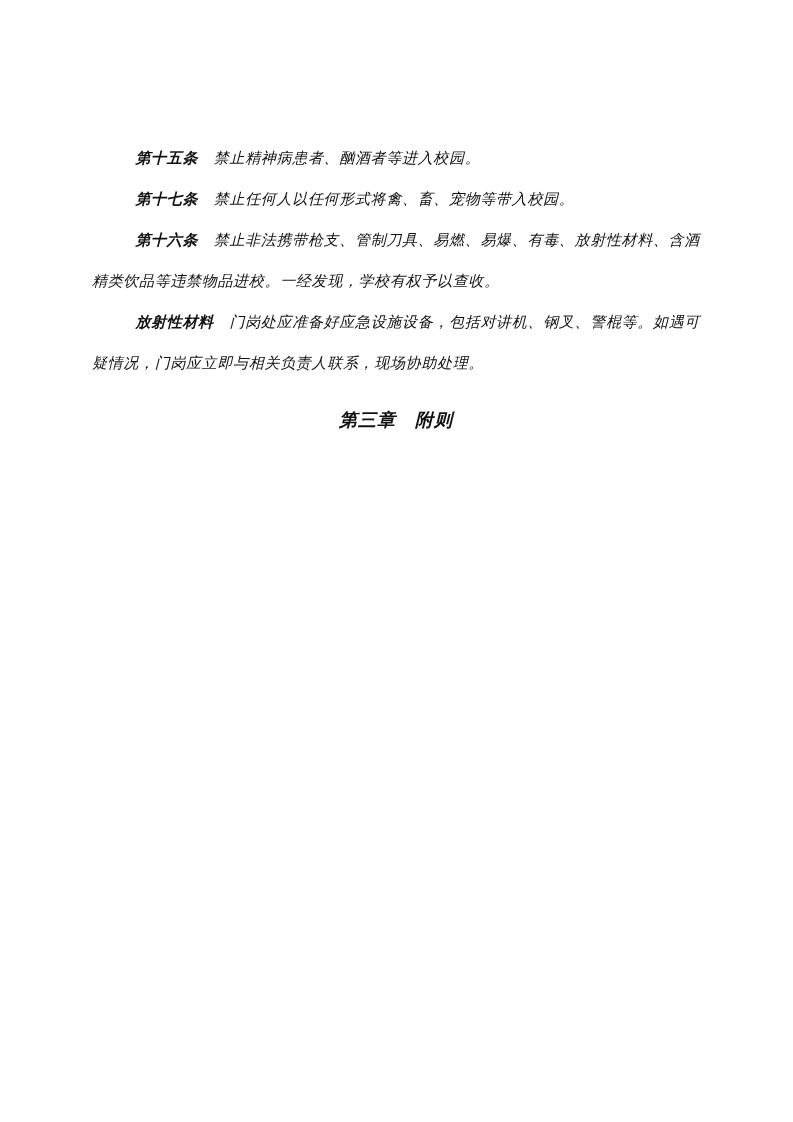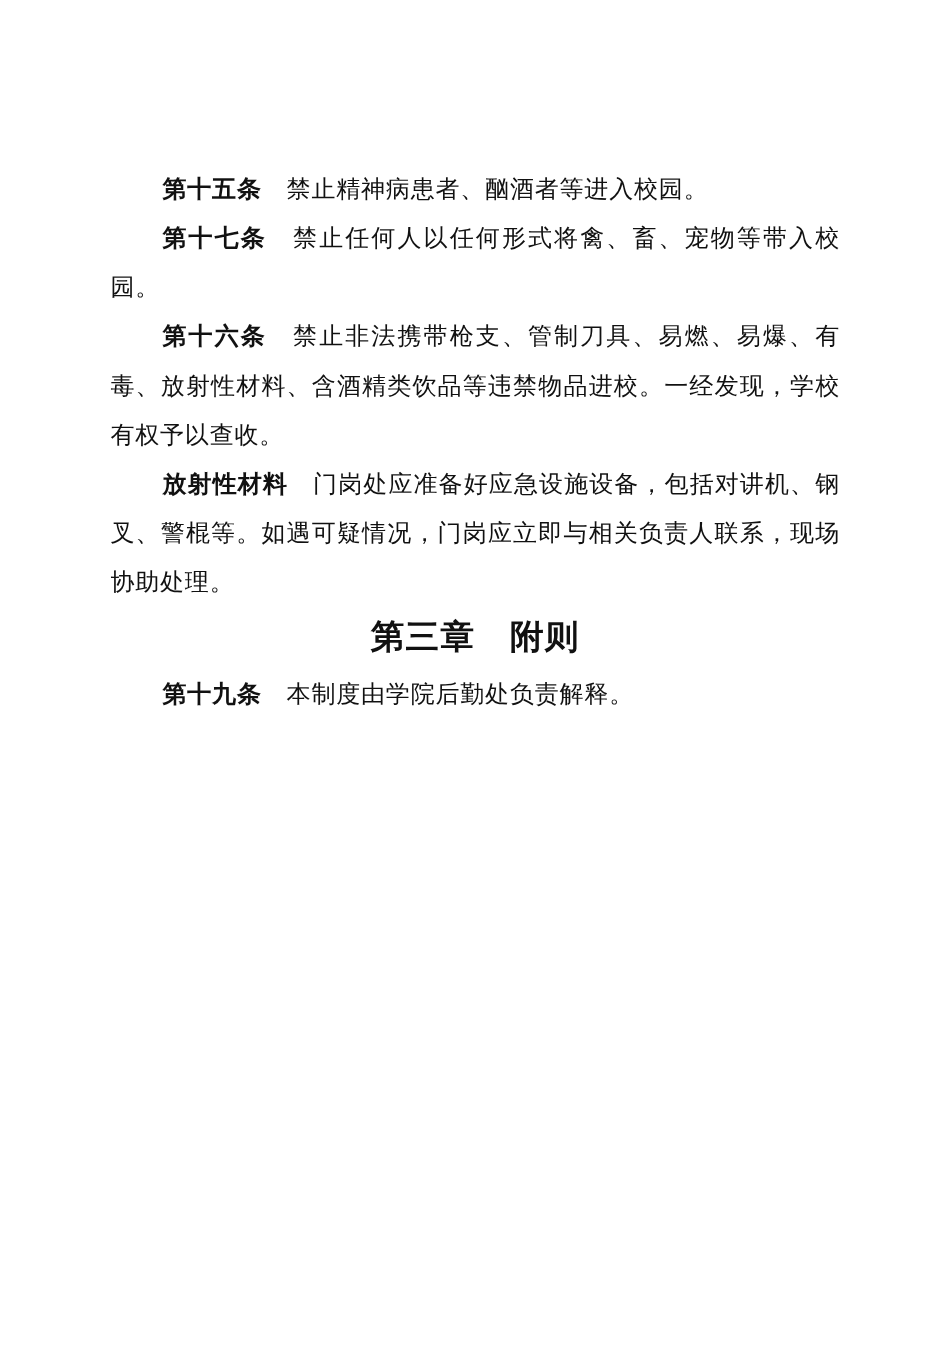--- a/index.html
+++ b/index.html
@@ -17,43 +17,45 @@
     padding: 138px 93px 0 92px;
     font-family: "Liberation Serif", "DejaVu Serif", serif;
     color: #111111;
     overflow: hidden;
   }
   .doc-body {
     width: 608px;
   }
   .article {
     margin: 0;
-    font-size: 20px;
+    font-size: 15px;
     line-height: 41px;
     letter-spacing: 0.68px;
     text-align: justify;
     text-indent: 43.4px;
+    font-style: italic;
   }
   .art-label {
     font-weight: bold;
   }
   
   .art-label::after {
     content: "\3000";
     font-weight: normal;
   }
   .chapter-heading {
-    margin: 4px;
-    font-size: 28px;
+    margin: 16px;
+    font-size: 18px;
     line-height: 41px;
     font-weight: bold;
     text-align: center;
     text-indent: 0;
     letter-spacing: 1px;
     color: #111111;
+    font-style: italic;
   }
   .article.closing {
     line-height: 36px;
   }
   .article.closing.first {
     margin-top: 9px;
   }
 </style>
 </head>
 <body>
@@ -64,17 +66,16 @@
     <p class="article"><span class="art-label">第十五条</span><span class="art-text">禁止精神病患者、酗酒者等进入校园。</span></p>
 
     <p class="article"><span class="art-label">第十七条</span><span class="art-text">禁止任何人以任何形式将禽、畜、宠物等带入校园。</span></p>
 
     <p class="article"><span class="art-label">第十六条</span><span class="art-text">禁止非法携带枪支、管制刀具、易燃、易爆、有毒、放射性材料、含酒精类饮品等违禁物品进校。一经发现，学校有权予以查收。</span></p>
 
     <p class="article"><span class="art-label">放射性材料</span><span class="art-text">门岗处应准备好应急设施设备，包括对讲机、钢叉、警棍等。如遇可疑情况，门岗应立即与相关负责人联系，现场协助处理。</span></p>
 
     <h2 class="chapter-heading">第三章　附则</h2>
 
-    <p class="article closing first"><span class="art-label">第十九条</span><span class="art-text">本制度由学院后勤处负责解释。</span></p>
 
 
   </div>
 </div>
 
 </body></html>

